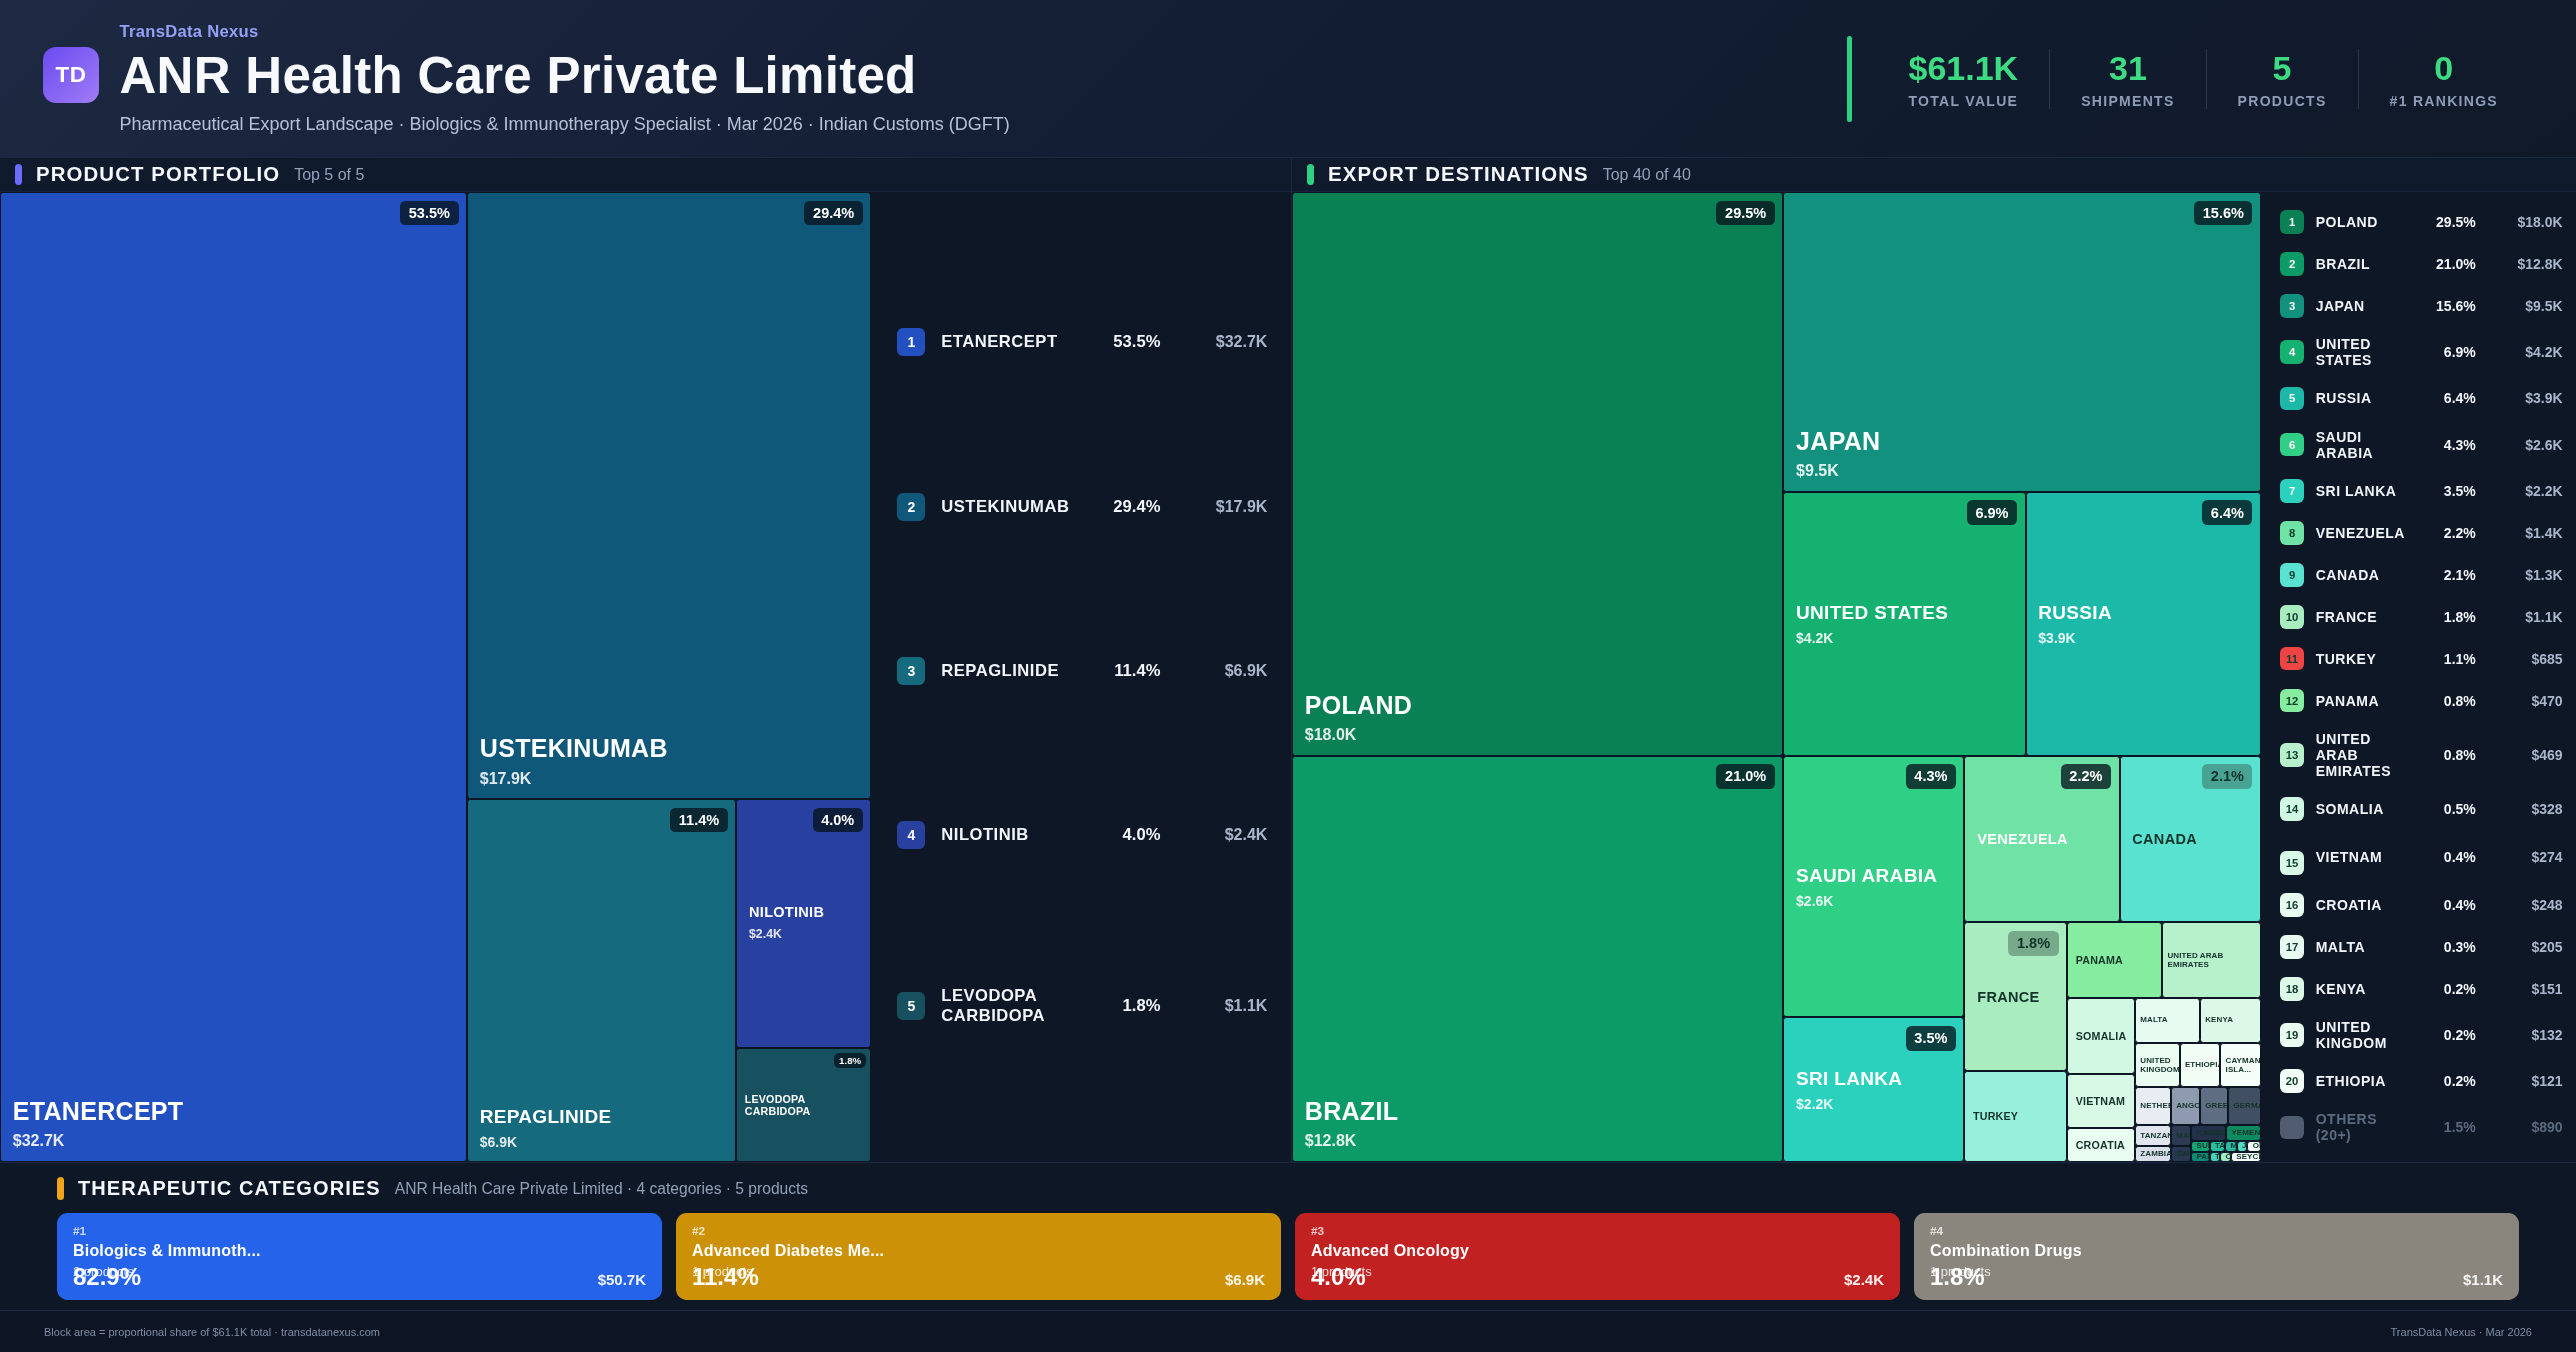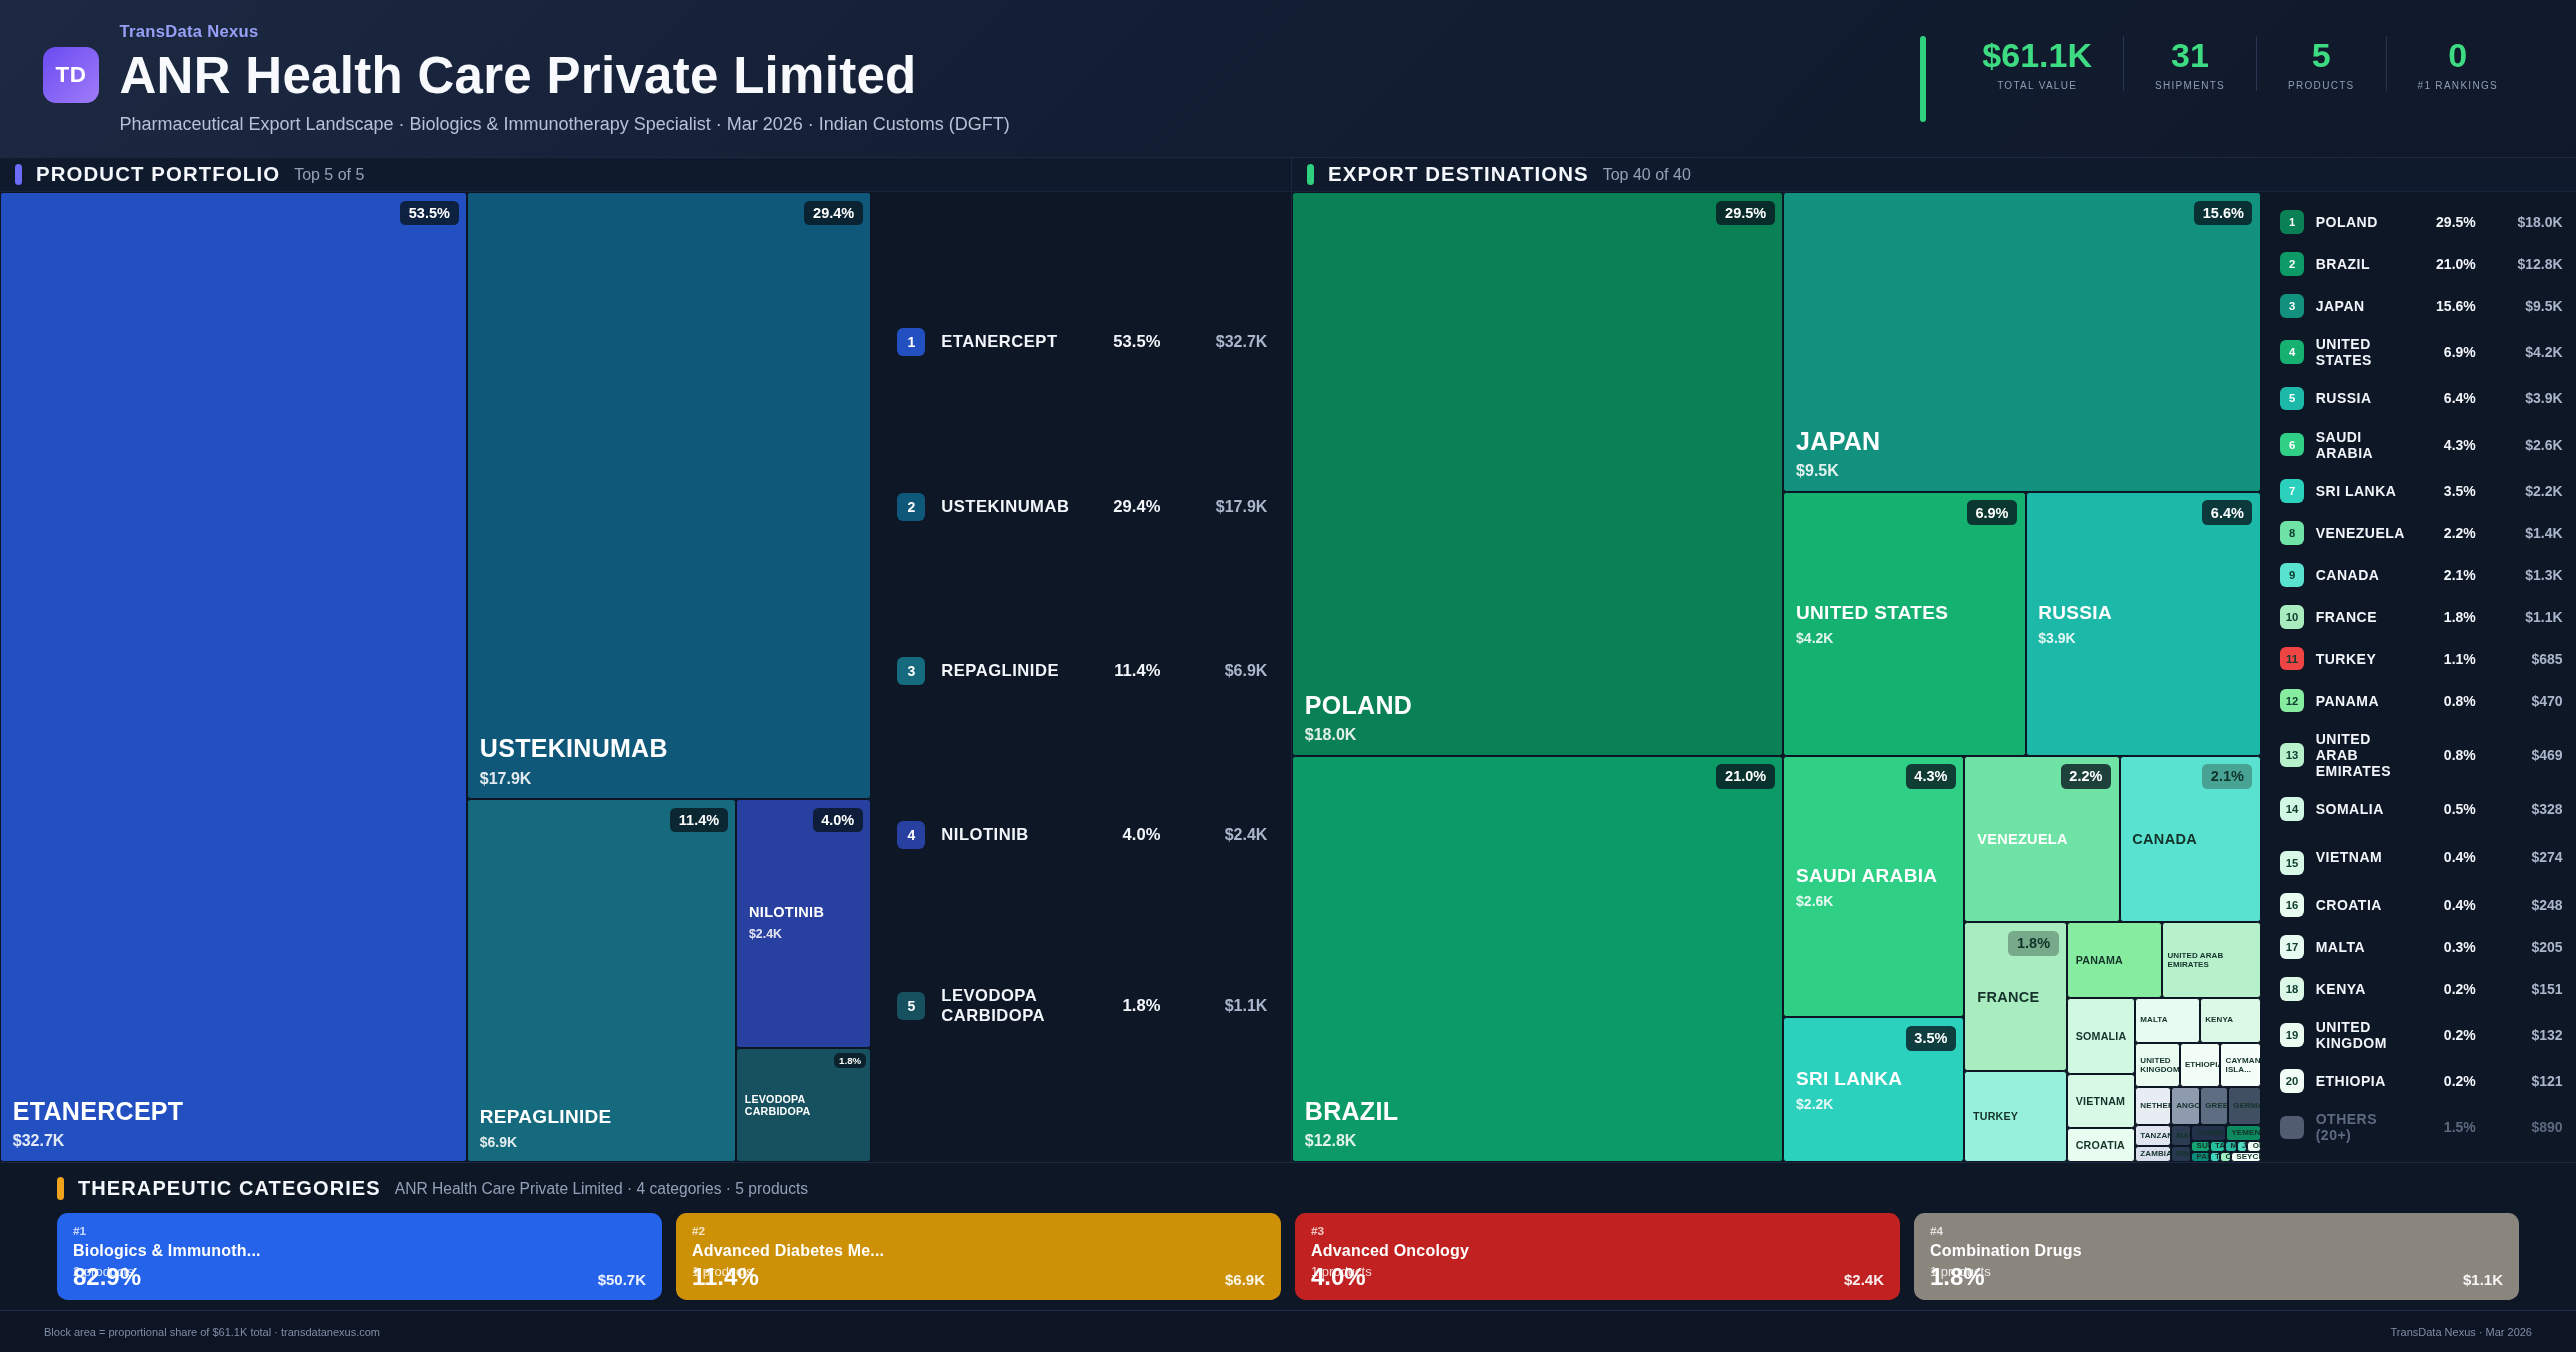--- a/index.html
+++ b/index.html
@@ -20,26 +20,26 @@
   .brand-row { display: flex; align-items: flex-start; gap: 20.4px; }
   .logo {
     width: 56px; height: 56px; border-radius: 13px; margin-top: 25px;
     background: linear-gradient(135deg, #6a4bf0, #a07cf8);
     display: flex; align-items: center; justify-content: center;
     font-size: 22.5px; font-weight: 700; color: #fff; letter-spacing: 0.5px;
   }
   .brand-name { color: #96a0f6; font-weight: 700; font-size: 16.6px; letter-spacing: 0.3px; }
   .page-title { font-size: 51px; font-weight: 800; letter-spacing: 0.3px; margin-top: 4.3px; color: #f7f9fc; }
   .page-subtitle { margin-top: 8.6px; font-size: 18px; color: #b6c1d6; }
-  .stats { display: flex; align-items: flex-start; }
+  .stats { display: flex; align-items: center; }
   .stats-accent { width: 5.9px; height: 86px; border-radius: 3.2px; margin-right: 25px; }
   .stat { text-align: center; padding: 0 31px; }
   .stat + .stat { border-left: 1.1px solid #273550; }
   .stat-value { font-size: 34px; font-weight: 800; color: #3edc82; }
-  .stat-label { margin-top: 5px; font-size: 10px; font-weight: 400; letter-spacing: 1.3px; color: #8e9cb5; }
+  .stat-label { margin-top: 5px; font-size: 14px; font-weight: 700; letter-spacing: 1.3px; color: #8e9cb5; }
 
   
   .main { display: flex; height: 1004px; }
   .section { display: flex; flex-direction: column; }
   .section.products { width: 1291px; }
   .section.dest { width: 1459px; border-left: 1.1px solid #1b2840; }
   .strip {
     height: 34px; flex: 0 0 34px;
     display: flex; align-items: center; gap: 14px; padding: 0 15px;
     background: #0f1a2d; border-bottom: 1.1px solid #17233a;

